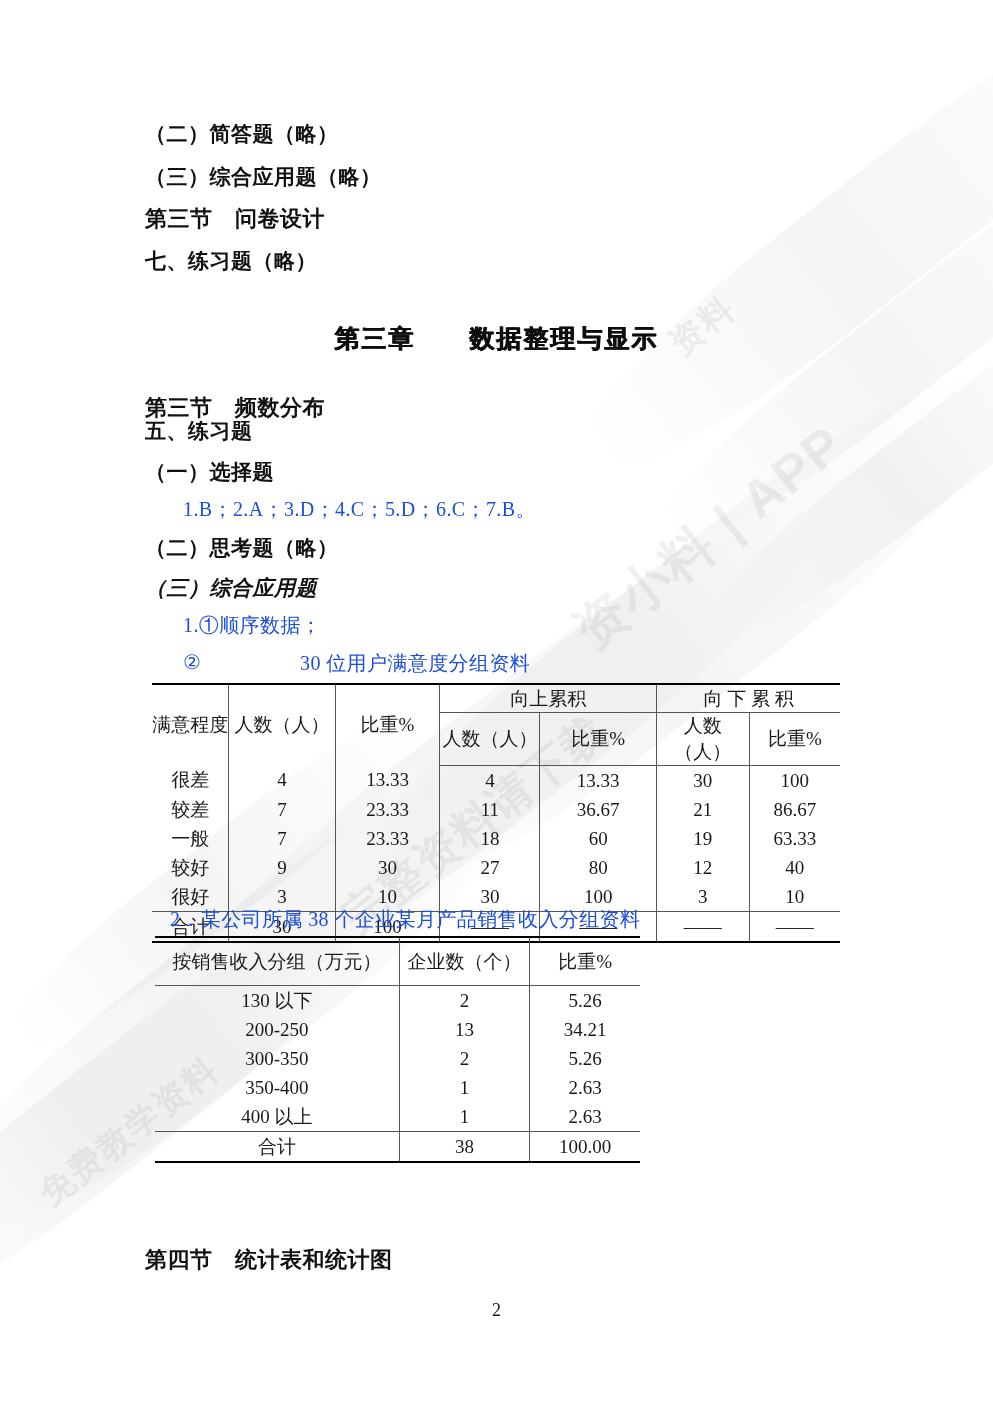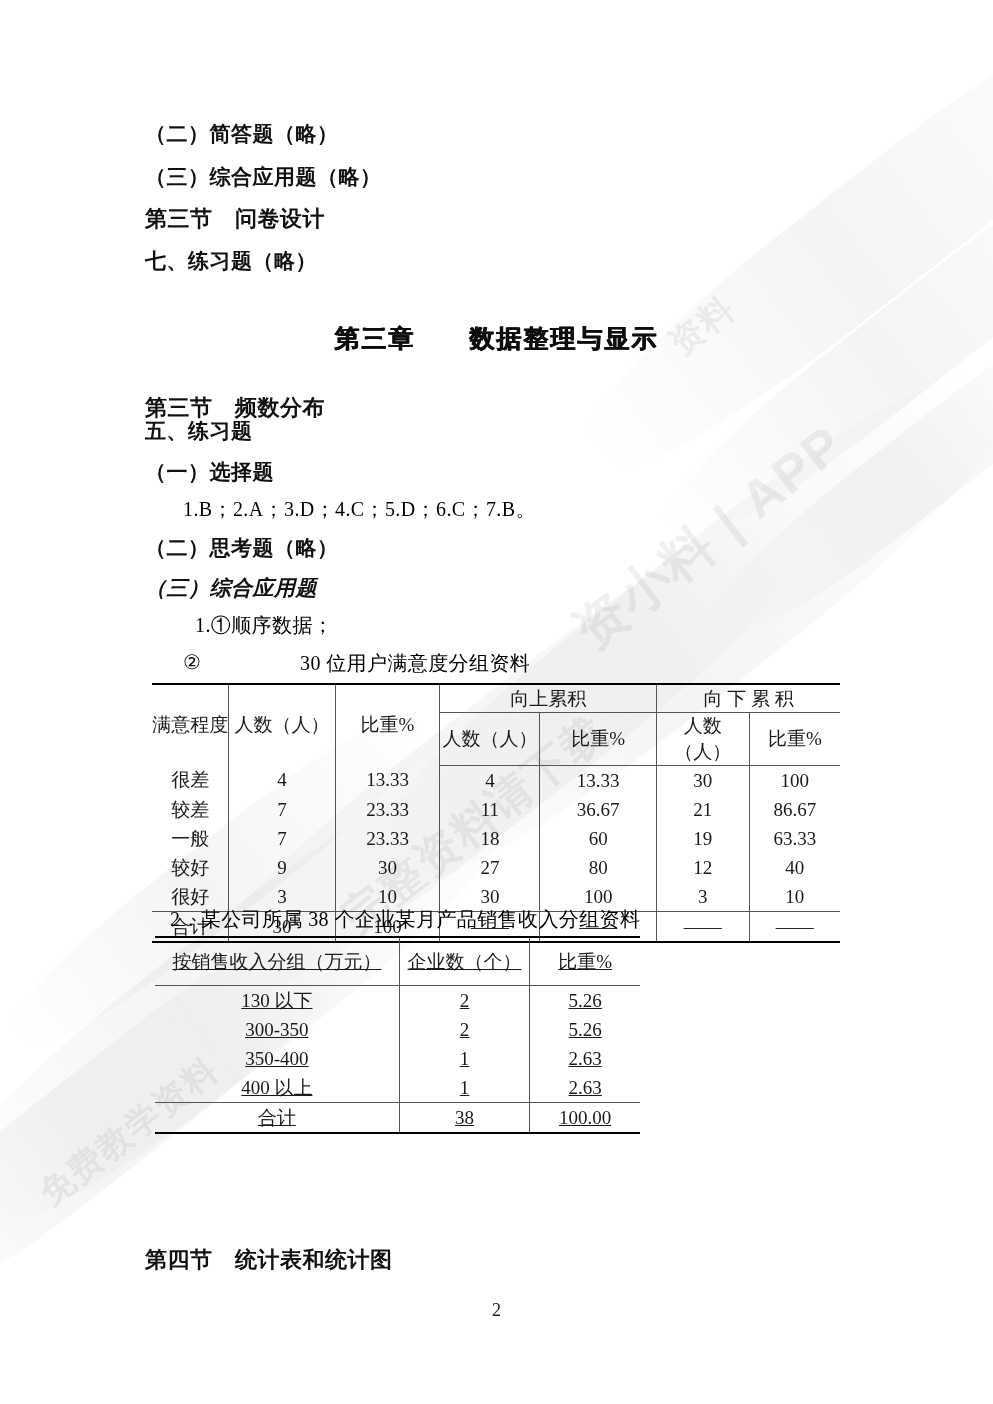--- a/index.html
+++ b/index.html
@@ -82,21 +82,21 @@
     font-family: "Liberation Sans", "DejaVu Sans", sans-serif;
     font-weight: bold;
     font-size: 25px;
     letter-spacing: 2px;
     color: #0d0d0d;
     text-shadow: 0.6px 0 0 #0d0d0d, -0.6px 0 0 #0d0d0d;
   }
   .body-text {
     font-family: "Liberation Serif", "DejaVu Serif", serif;
     font-size: 20px;
-    color: #000000;
+    color: #1d4ed8;
     letter-spacing: 0.4px;
   }
 
   
   .tbl {
     position: absolute;
     border-collapse: collapse;
     font-family: "Liberation Serif", "DejaVu Serif", serif;
     color: #1a1a1a;
     background: transparent;
@@ -114,21 +114,21 @@
   .rule-bottom { border-bottom: 2.5px solid #000000; }
   .rule-thin   { border-bottom: 1.2px solid #555555; }
   .rule-mid    { border-bottom: 1px solid #555555; }
 
   
   #table1 { left: 152px; top: 683px; width: 688px; font-size: 19px; }
   #table1 td { height: 29px; }
   #table1 .hdr-row td { height: 27px; margin-top: 35px; }
 
   
-  #table2 { left: 155px; top: 936px; width: 485px; font-size: 19px; text-decoration: underline; }
+  #table2 { left: 155px; top: 936px; width: 485px; font-size: 19px; }
   #table2 td { height: 29px; }
   #table2 .hdr2 td { height: 47px; }
 
   .pagenum {
     position: absolute;
     width: 993px;
     text-align: center;
     font-family: "Liberation Serif", "DejaVu Serif", serif;
     font-size: 18px;
     color: #1a1a1a;
@@ -164,21 +164,21 @@
 
     <div class="chapter-title" style="top:322px;">第三章　　数据整理与显示</div>
 
     <div class="para hei lvl-sec" style="left:145px; top:373px;margin-top:20px;">第三节　频数分布</div>
     <div class="para hei lvl-a" style="left:145px; top:417px;">五、练习题</div>
     <div class="para hei lvl-a" style="left:145px; top:458px;">（一）选择题</div>
     <div class="para body-text" style="left:183px; top:496px;">1.B；2.A；3.D；4.C；5.D；6.C；7.B。</div>
     <div class="para hei lvl-a" style="left:145px; top:534px;">（二）思考题（略）</div>
     <div class="para hei lvl-a" style="left:145px; top:574px;font-style:italic;">（三）综合应用题</div>
 
-    <div class="para body-text" style="left:195px; top:612px;">1.①顺序数据；</div>
+    <div class="para body-text" style="left:183px; top:612px;">1.①顺序数据；</div>
 
     <div class="para body-text" style="left:183px; top:650px;">②</div>
     <div class="para body-text" style="left:300px; top:650px;">30 位用户满意度分组资料</div>
 
     <table class="tbl" id="table1">
       <tbody>
         <tr class="hdr-row">
           <td class="rule-top" rowspan="2" style="width:82px;">满意程度</td>
           <td class="rule-top vl" rowspan="2" style="width:110px;">人数（人）</td>
           <td class="rule-top vl" rowspan="2" style="width:110px;">比重%</td>
@@ -257,20 +257,25 @@
           <td class="rule-top rule-thin" style="width:245px;">按销售收入分组（万元）</td>
           <td class="rule-top rule-thin vl" style="width:130px;">企业数（个）</td>
           <td class="rule-top rule-thin vl" style="width:110px;">比重%</td>
         </tr>
         <tr>
           <td>130 以下</td>
           <td class="vl">2</td>
           <td class="vl">5.26</td>
         </tr>
         <tr>
+          <td>200-250</td>
+          <td class="vl">13</td>
+          <td class="vl">34.21</td>
+        </tr>
+        <tr>
           <td>300-350</td>
           <td class="vl">2</td>
           <td class="vl">5.26</td>
         </tr>
         <tr>
           <td>350-400</td>
           <td class="vl">1</td>
           <td class="vl">2.63</td>
         </tr>
         <tr>

